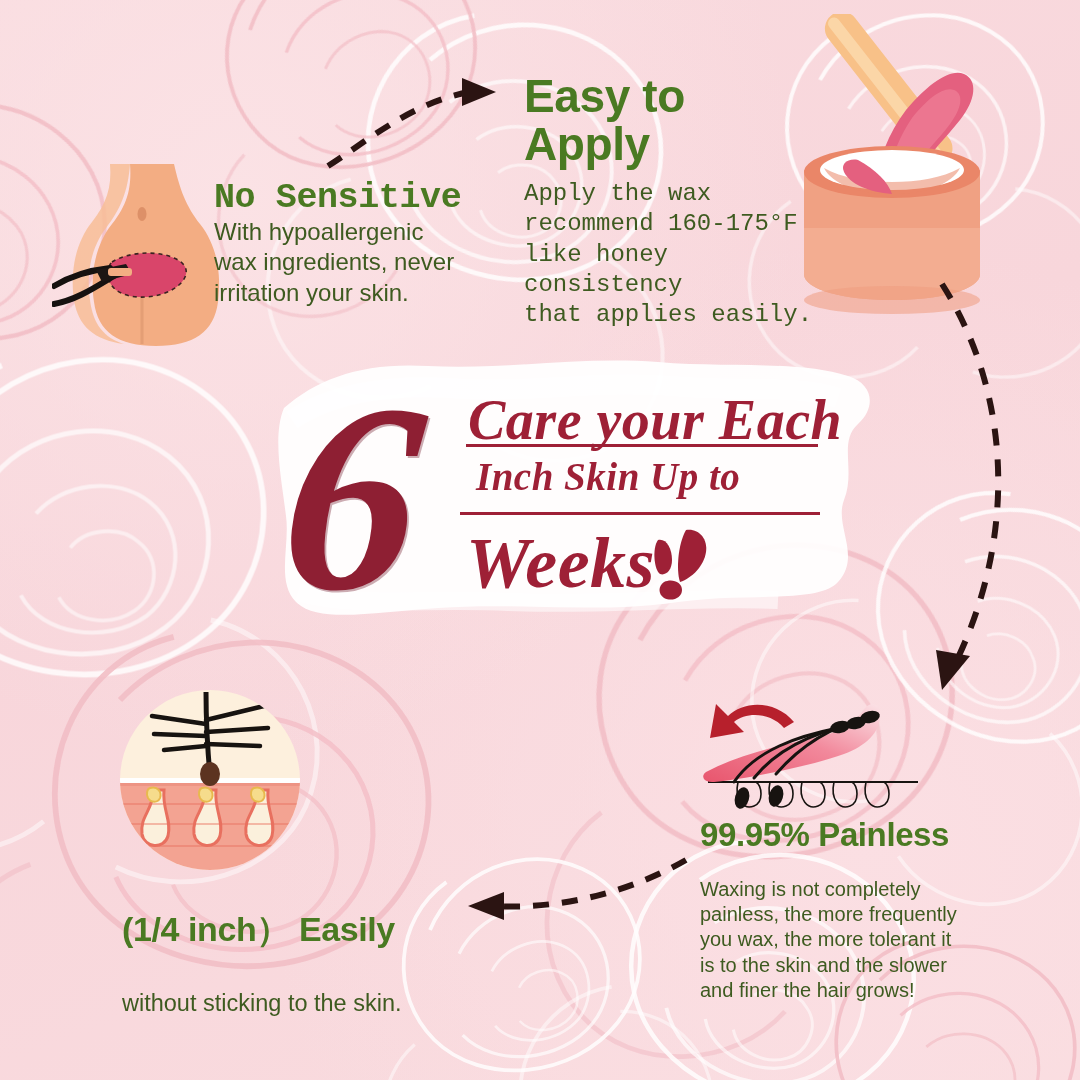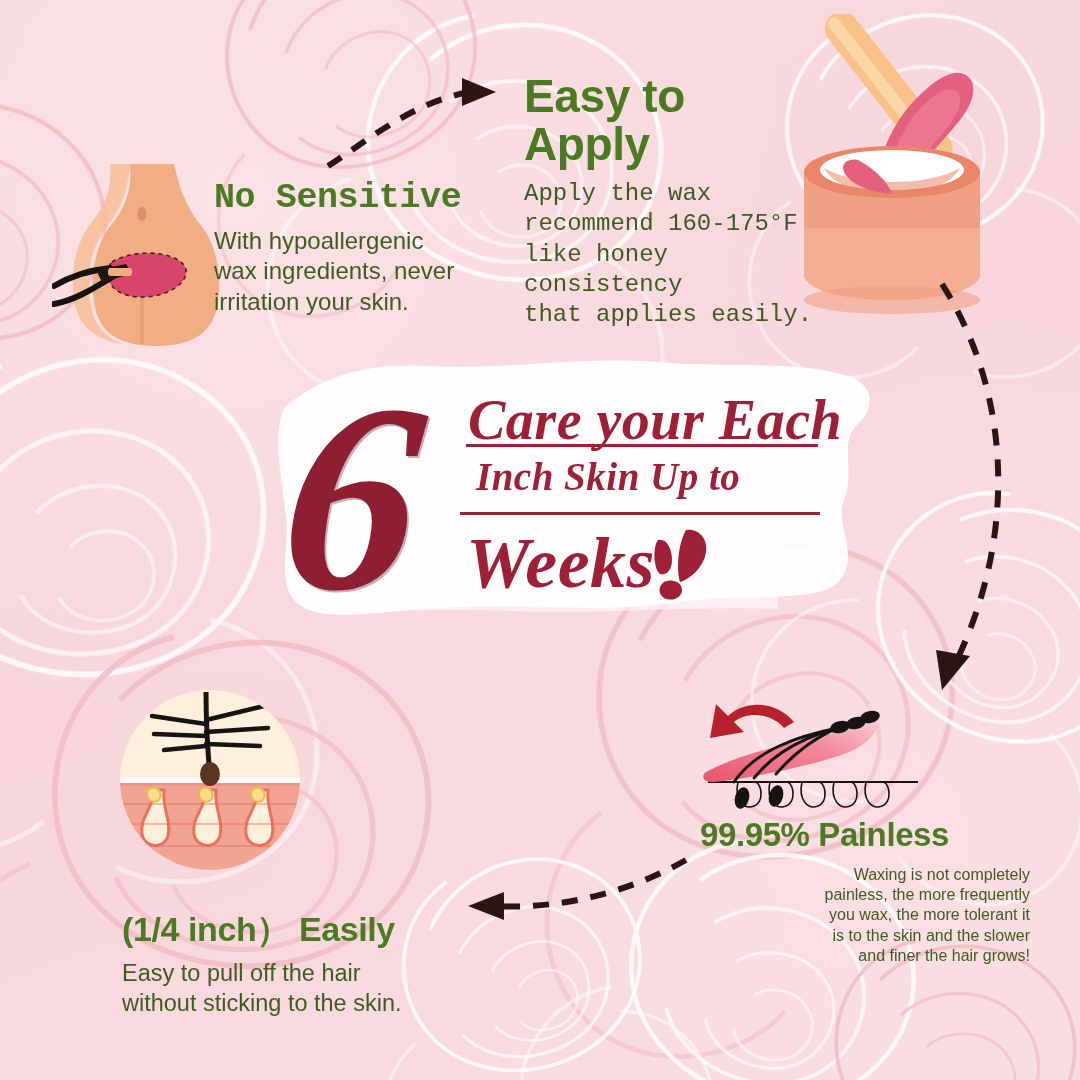--- a/index.html
+++ b/index.html
@@ -31,29 +31,29 @@
   }
   .body-txt{
     color:#3e5b20;
     line-height:1.27;
     margin:0;
     font-weight:500;
   }
 
   #block-nosensitive{left:214px;top:180px;width:300px;}
   #block-nosensitive .head{font-size:35px;font-family:Liberation Mono, monospace;}
-  #block-nosensitive .body-txt{font-size:24px;margin-top:9px;}
+  #block-nosensitive .body-txt{font-size:24px;}
 
   #block-easyapply{left:524px;top:72px;width:290px;}
   #block-easyapply .head{font-size:46px;}
   #block-easyapply .body-txt{font-size:24px;margin-top:10px;font-family:Liberation Mono, monospace;}
 
   #block-painless{left:700px;top:818px;width:330px;}
   #block-painless .head{font-size:33px;}
-  #block-painless .body-txt{font-size:16px;margin-top:12px;text-align:right;}
+  #block-painless .body-txt{font-size:20px;margin-top:24px;}
 
   #block-grabs{left:122px;top:876px;width:370px;}
   #block-grabs .head{font-size:34px;}
   #block-grabs .body-txt{font-size:23.5px;margin-top:12px;}
 
   
   #headline{left:278px;top:350px;width:600px;height:300px;}
   .brush{position:absolute;inset:0;}
   #six{
     position:absolute;left:8px;top:14px;
@@ -297,18 +297,18 @@
       <span>and finer the hair grows!</span>
     </p>
   </div>
 
   <div class="layer" id="block-grabs">
     <h2 class="head">
       <br>
       <span>(1/4 inch）  Easily</span>
     </h2>
     <p class="body-txt">
-      <span>Easy to pull off the hair</span><br>
+      <br>
       <span>without sticking to the skin.</span>
     </p>
   </div>
 
 </div>
 
 </body></html>

